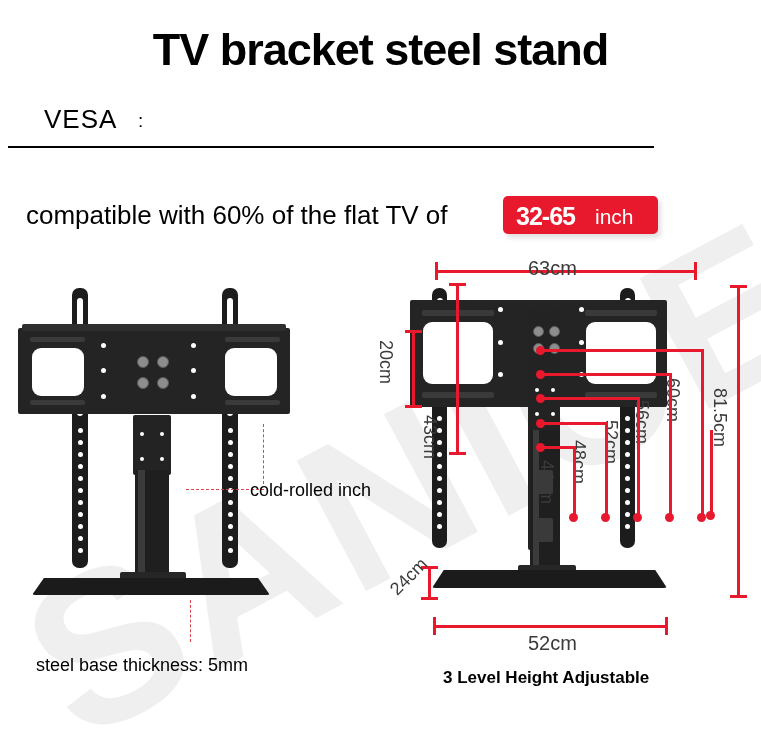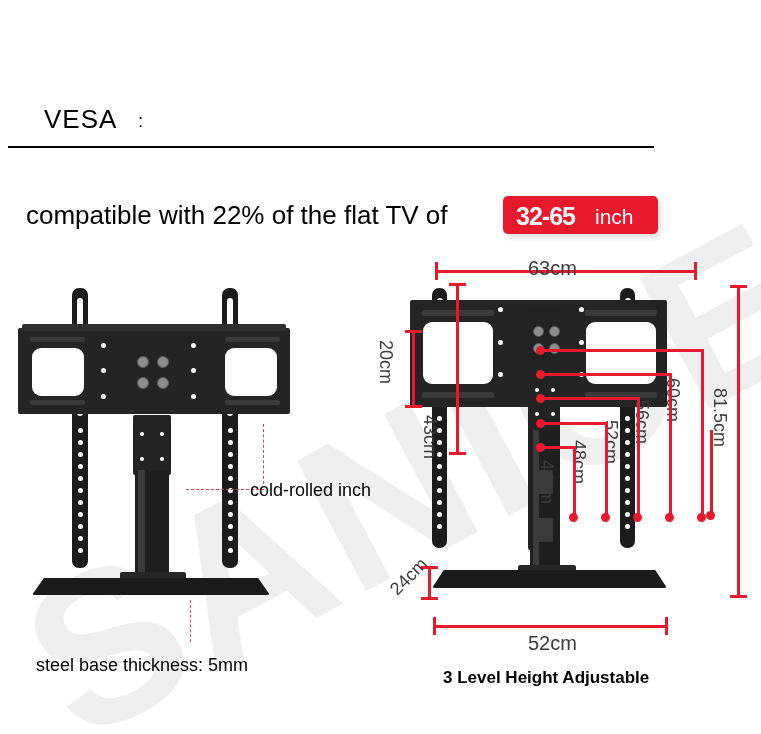--- a/index.html
+++ b/index.html
@@ -83,28 +83,29 @@
     position:absolute;font-size:17px;font-weight:700;color:#000;white-space:nowrap;
   }
 </style>
 </head>
 <body>
 
 <div id="stage">
 
   <div class="watermark" style="color: rgb(239, 239, 239);">SANICE</div>
 
+  <div class="title">TV bracket steel stand</div>
 
   <div class="vesa-block">
     <div class="vesa-label">VESA</div>
     <div class="vesa-colon">:</div>
   </div>
   <div class="rule"></div>
 
-  <div class="compat">compatible with 22% of the flat TV of</div>
+  <div class="compat">compatible with 60% of the flat TV of</div>
 
   <div class="badge" id="size-badge" style="background: rgb(232, 25, 44);">
     <span class="badge-num">32-65</span>
     <span class="badge-unit">inch</span>
   </div>
 
   <div class="art" style="left:0;top:0;width:380px;height:734px;">
 
     <div class="rail" style="left:72px;top:288px;width:16px;height:280px;">
       <div class="slot" style="left:5px;top:10px;width:6px;height:34px;"></div>

